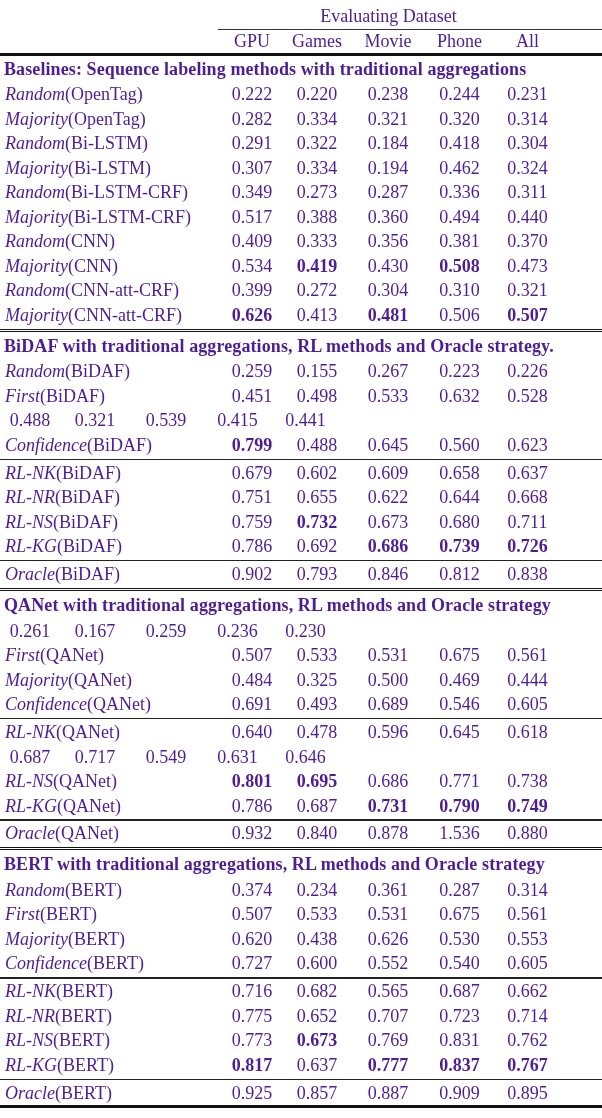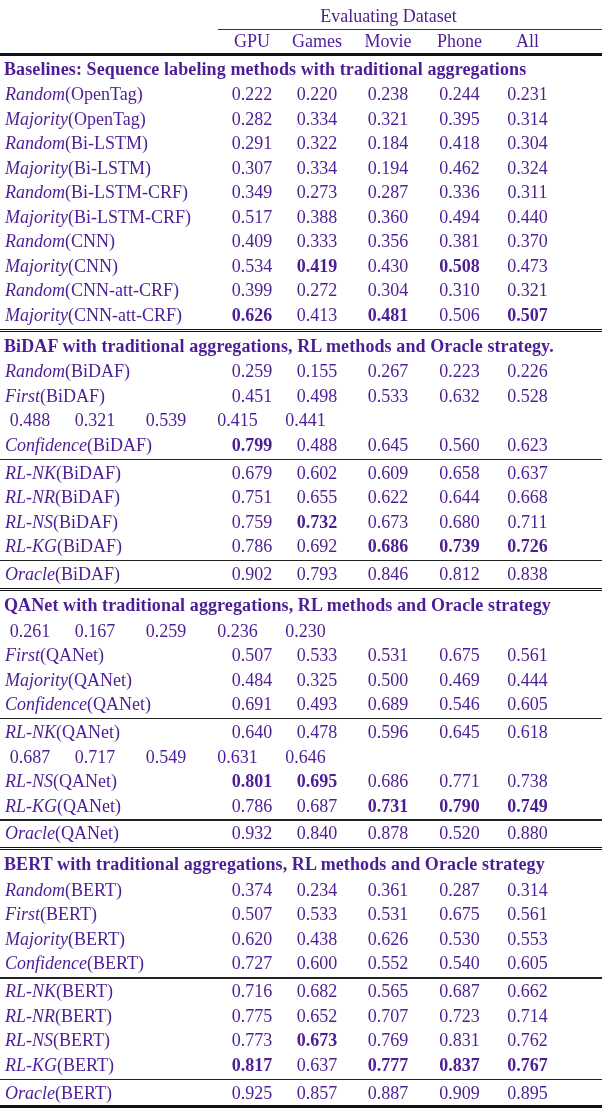--- a/index.html
+++ b/index.html
@@ -94,21 +94,21 @@
         <div class="num-cell c1">0.220</div>
         <div class="num-cell c2">0.238</div>
         <div class="num-cell c3">0.244</div>
         <div class="num-cell c4">0.231</div>
       </div>
       <div class="row">
         <div class="label-cell"><span class="strategy">Majority</span><span>(OpenTag)</span></div>
         <div class="num-cell c0">0.282</div>
         <div class="num-cell c1">0.334</div>
         <div class="num-cell c2">0.321</div>
-        <div class="num-cell c3">0.395</div>
+        <div class="num-cell c3">0.320</div>
         <div class="num-cell c4">0.314</div>
       </div>
       <div class="row">
         <div class="label-cell"><span class="strategy">Random</span><span>(Bi-LSTM)</span></div>
         <div class="num-cell c0">0.291</div>
         <div class="num-cell c1">0.322</div>
         <div class="num-cell c2">0.184</div>
         <div class="num-cell c3">0.418</div>
         <div class="num-cell c4">0.304</div>
       </div>
@@ -307,21 +307,21 @@
         <div class="num-cell c2 bold">0.731</div>
         <div class="num-cell c3 bold">0.790</div>
         <div class="num-cell c4 bold">0.749</div>
       </div>
       <div class="rule-thin"></div>
       <div class="row">
         <div class="label-cell"><span class="strategy">Oracle</span><span>(QANet)</span></div>
         <div class="num-cell c0">0.932</div>
         <div class="num-cell c1">0.840</div>
         <div class="num-cell c2">0.878</div>
-        <div class="num-cell c3">0.520</div>
+        <div class="num-cell c3">1.536</div>
         <div class="num-cell c4">0.880</div>
       </div>
       <div class="rule-double"></div>
       <div class="section-title">BERT with traditional aggregations, RL methods and Oracle strategy</div>
       <div class="row">
         <div class="label-cell"><span class="strategy">Random</span><span>(BERT)</span></div>
         <div class="num-cell c0">0.374</div>
         <div class="num-cell c1">0.234</div>
         <div class="num-cell c2">0.361</div>
         <div class="num-cell c3">0.287</div>

